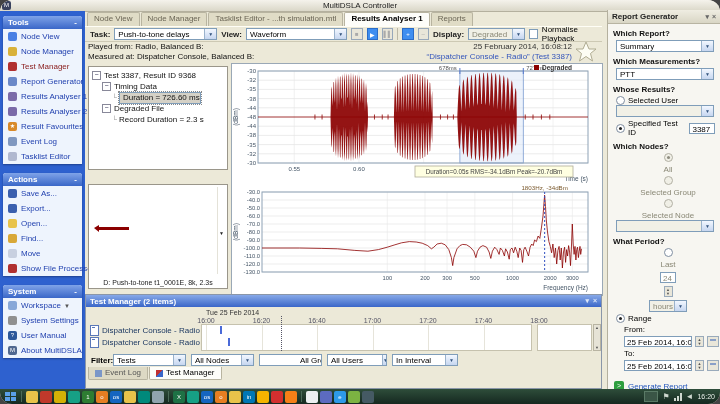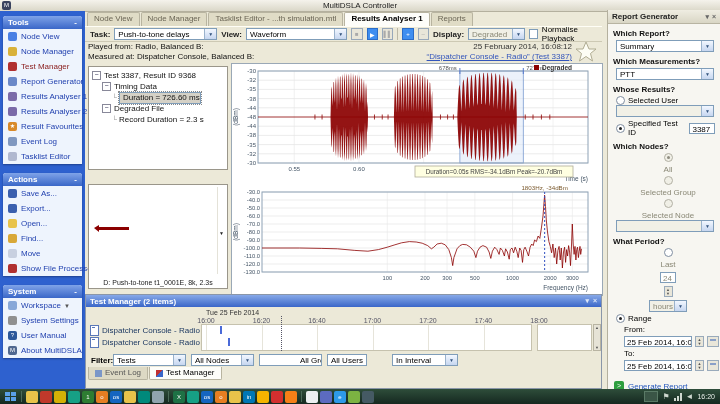--- a/index.html
+++ b/index.html
@@ -1,17 +1,17 @@
 <!DOCTYPE html>
 <html><head>
 <meta charset="utf-8">
 <style>
   html,body{margin:0;padding:0;background:#444;}
   .screen{position:relative;width:720px;height:404px;background:#ece9d8;overflow:hidden;
-    font-family:"Liberation Sans",sans-serif;font-size:8px;color:#000;}
+    font-family:"Liberation Sans",sans-serif;font-size:8px;color:#000;border-radius:12px;}
   
   .titlebar{position:absolute;left:0;top:0;width:720px;height:11px;
     background:linear-gradient(#f5f3ec,#dad7c8);border-bottom:1px solid #b4b09e;
     text-align:center;line-height:11px;font-size:8px;color:#222;}
   .appicon{position:absolute;left:2px;top:1px;width:9px;height:9px;background:#39425e;border-radius:2px;
     color:#fff;font-size:6px;line-height:9px;text-align:center;}
   
   .sidebar{position:absolute;left:0;top:11px;width:85px;height:378px;background:#2e61cf;
     padding-top:2px;box-sizing:border-box;}
   .sbpanel{margin:3px 3px 9px 3px;background:#eef4fd;border-radius:3px 3px 0 0;box-shadow:0 1px 2px rgba(0,0,20,.35);}
@@ -39,21 +39,21 @@
   .sel.disabled{background:#f1f0e6;color:#8a8876;}
   .tbtn{width:13px;height:12px;border:1px solid #98a8ba;display:flex;align-items:center;justify-content:center;
     font-size:6px;background:#e9e6d9;color:#aaa;box-sizing:border-box;cursor:pointer;}
   .tbtn.primary{background:#3e8ef0;color:#fff;border-color:#2a6cc8;}
   .tsep{width:1px;height:12px;background:#bcb8a6;}
   .cb{width:8px;height:8px;background:#fff;border:1px solid #7f9db9;}
   
   .infoleft{position:absolute;left:3px;top:31px;line-height:10px;color:#111;}
   .inforight{position:absolute;right:30px;top:31px;text-align:right;line-height:10px;}
   .idate{color:#333;}
-  .ilink{color:#3355bb;text-decoration:underline;cursor:pointer;}
+  .ilink{color:#3355bb;cursor:pointer;}
   .star{position:absolute;right:4px;top:29px;}
   
   .treepanel{position:absolute;left:3px;top:55px;width:140px;height:104px;background:#fff;
     border:1px solid #9a968a;box-sizing:border-box;padding-top:3px;overflow:hidden;}
   .trow{display:flex;align-items:center;height:11px;white-space:nowrap;}
   .texp{width:7px;height:7px;border:1px solid #889;color:#335;font-size:7px;line-height:5px;text-align:center;
     background:#fff;margin-right:3px;flex:none;}
   .tline{color:#999;margin-right:2px;font-size:7px;}
   .tlabel2{color:#111;}
   .tlabel2.sel{background:#d5d1c6;outline:1px dotted #888;}
@@ -551,21 +551,21 @@
           <span class="arrow">▼</span>
         </div>
         <div class="sel" style="position: absolute; left: 105px; width: 63px;">
           <span>All Nodes</span>
           <span class="arrow">▼</span>
         </div>
         <div class="sel" style="position: absolute; left: 173px; width: 63px; padding-left: 40px;">
           <span>All Groups</span>
           <span class="arrow">▼</span>
         </div>
-        <div class="sel" style="position: absolute; left: 241px; width: 40px; gap: 19px;">
+        <div class="sel" style="position: absolute; left: 241px; width: 60px; gap: 19px;">
           <span>All Users</span>
           <span class="arrow">▼</span>
         </div>
         <div class="sel" style="position: absolute; left: 306px; width: 66px;">
           <span>In Interval</span>
           <span class="arrow">▼</span>
         </div>
       </div>
   <div class="tmtick" style="left: 106px; top: 22px;">16:00</div>
       <div class="tmtick" style="left: 161.5px; top: 22px;">16:20</div>

